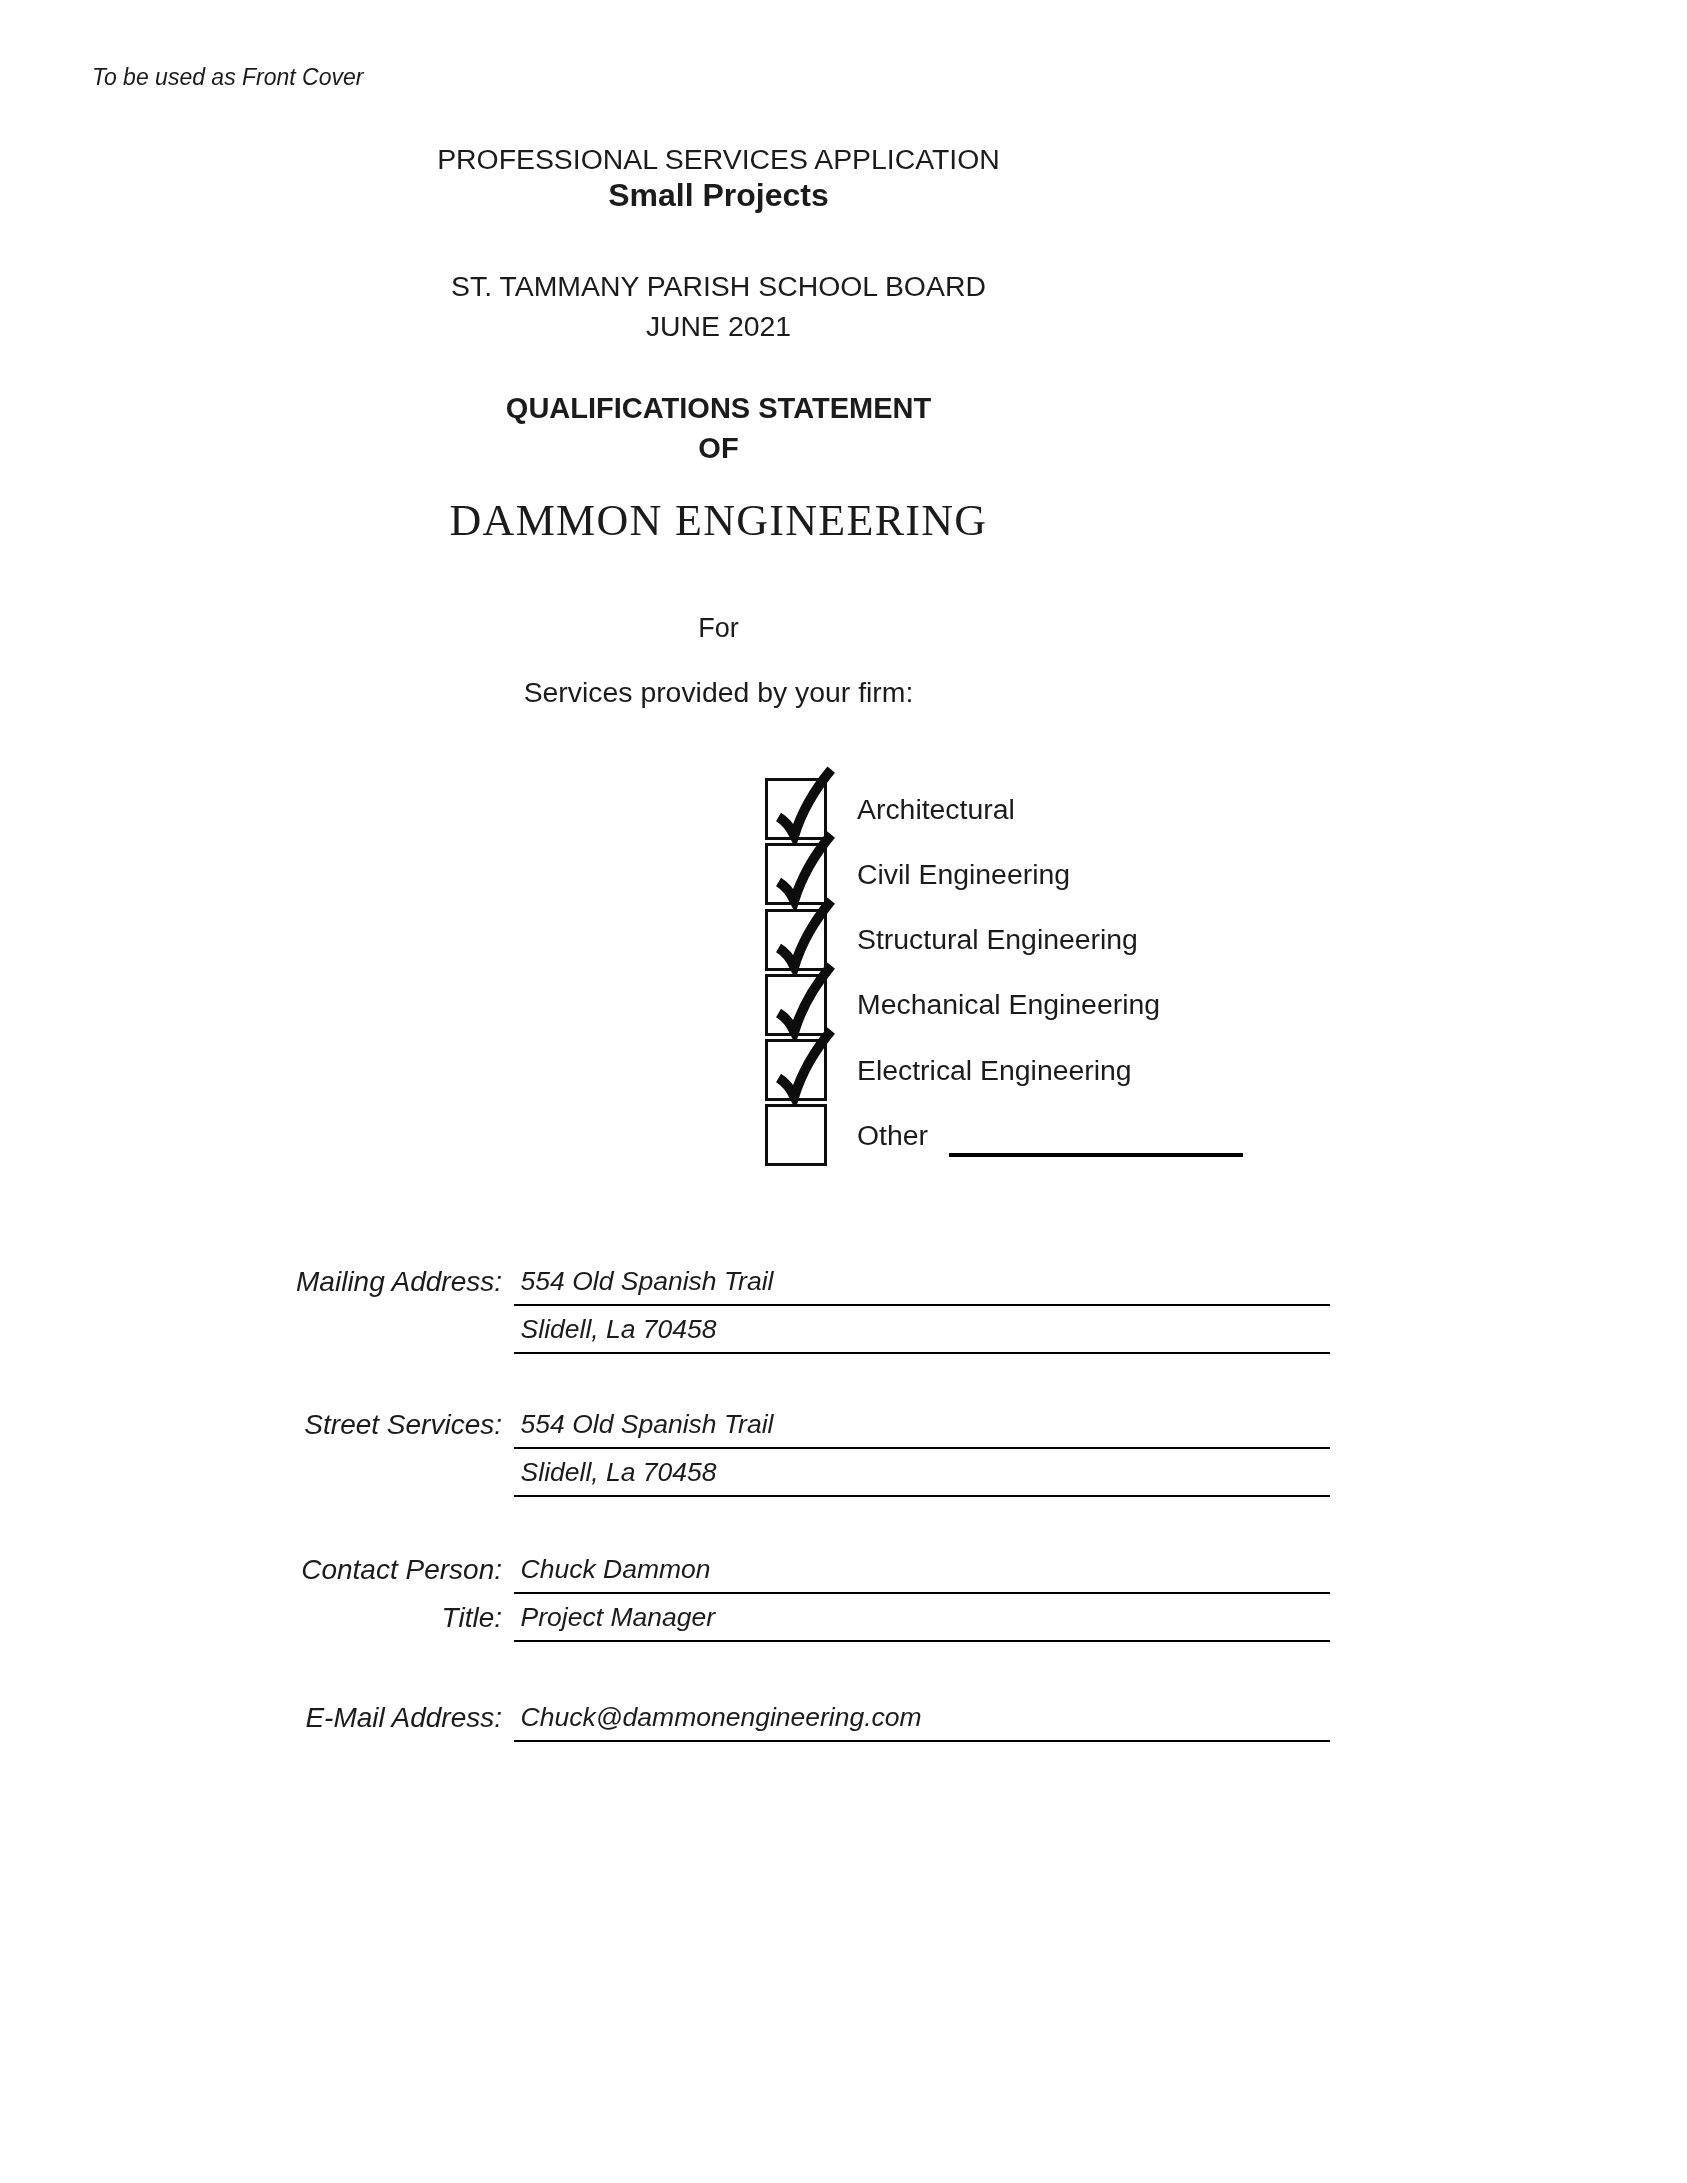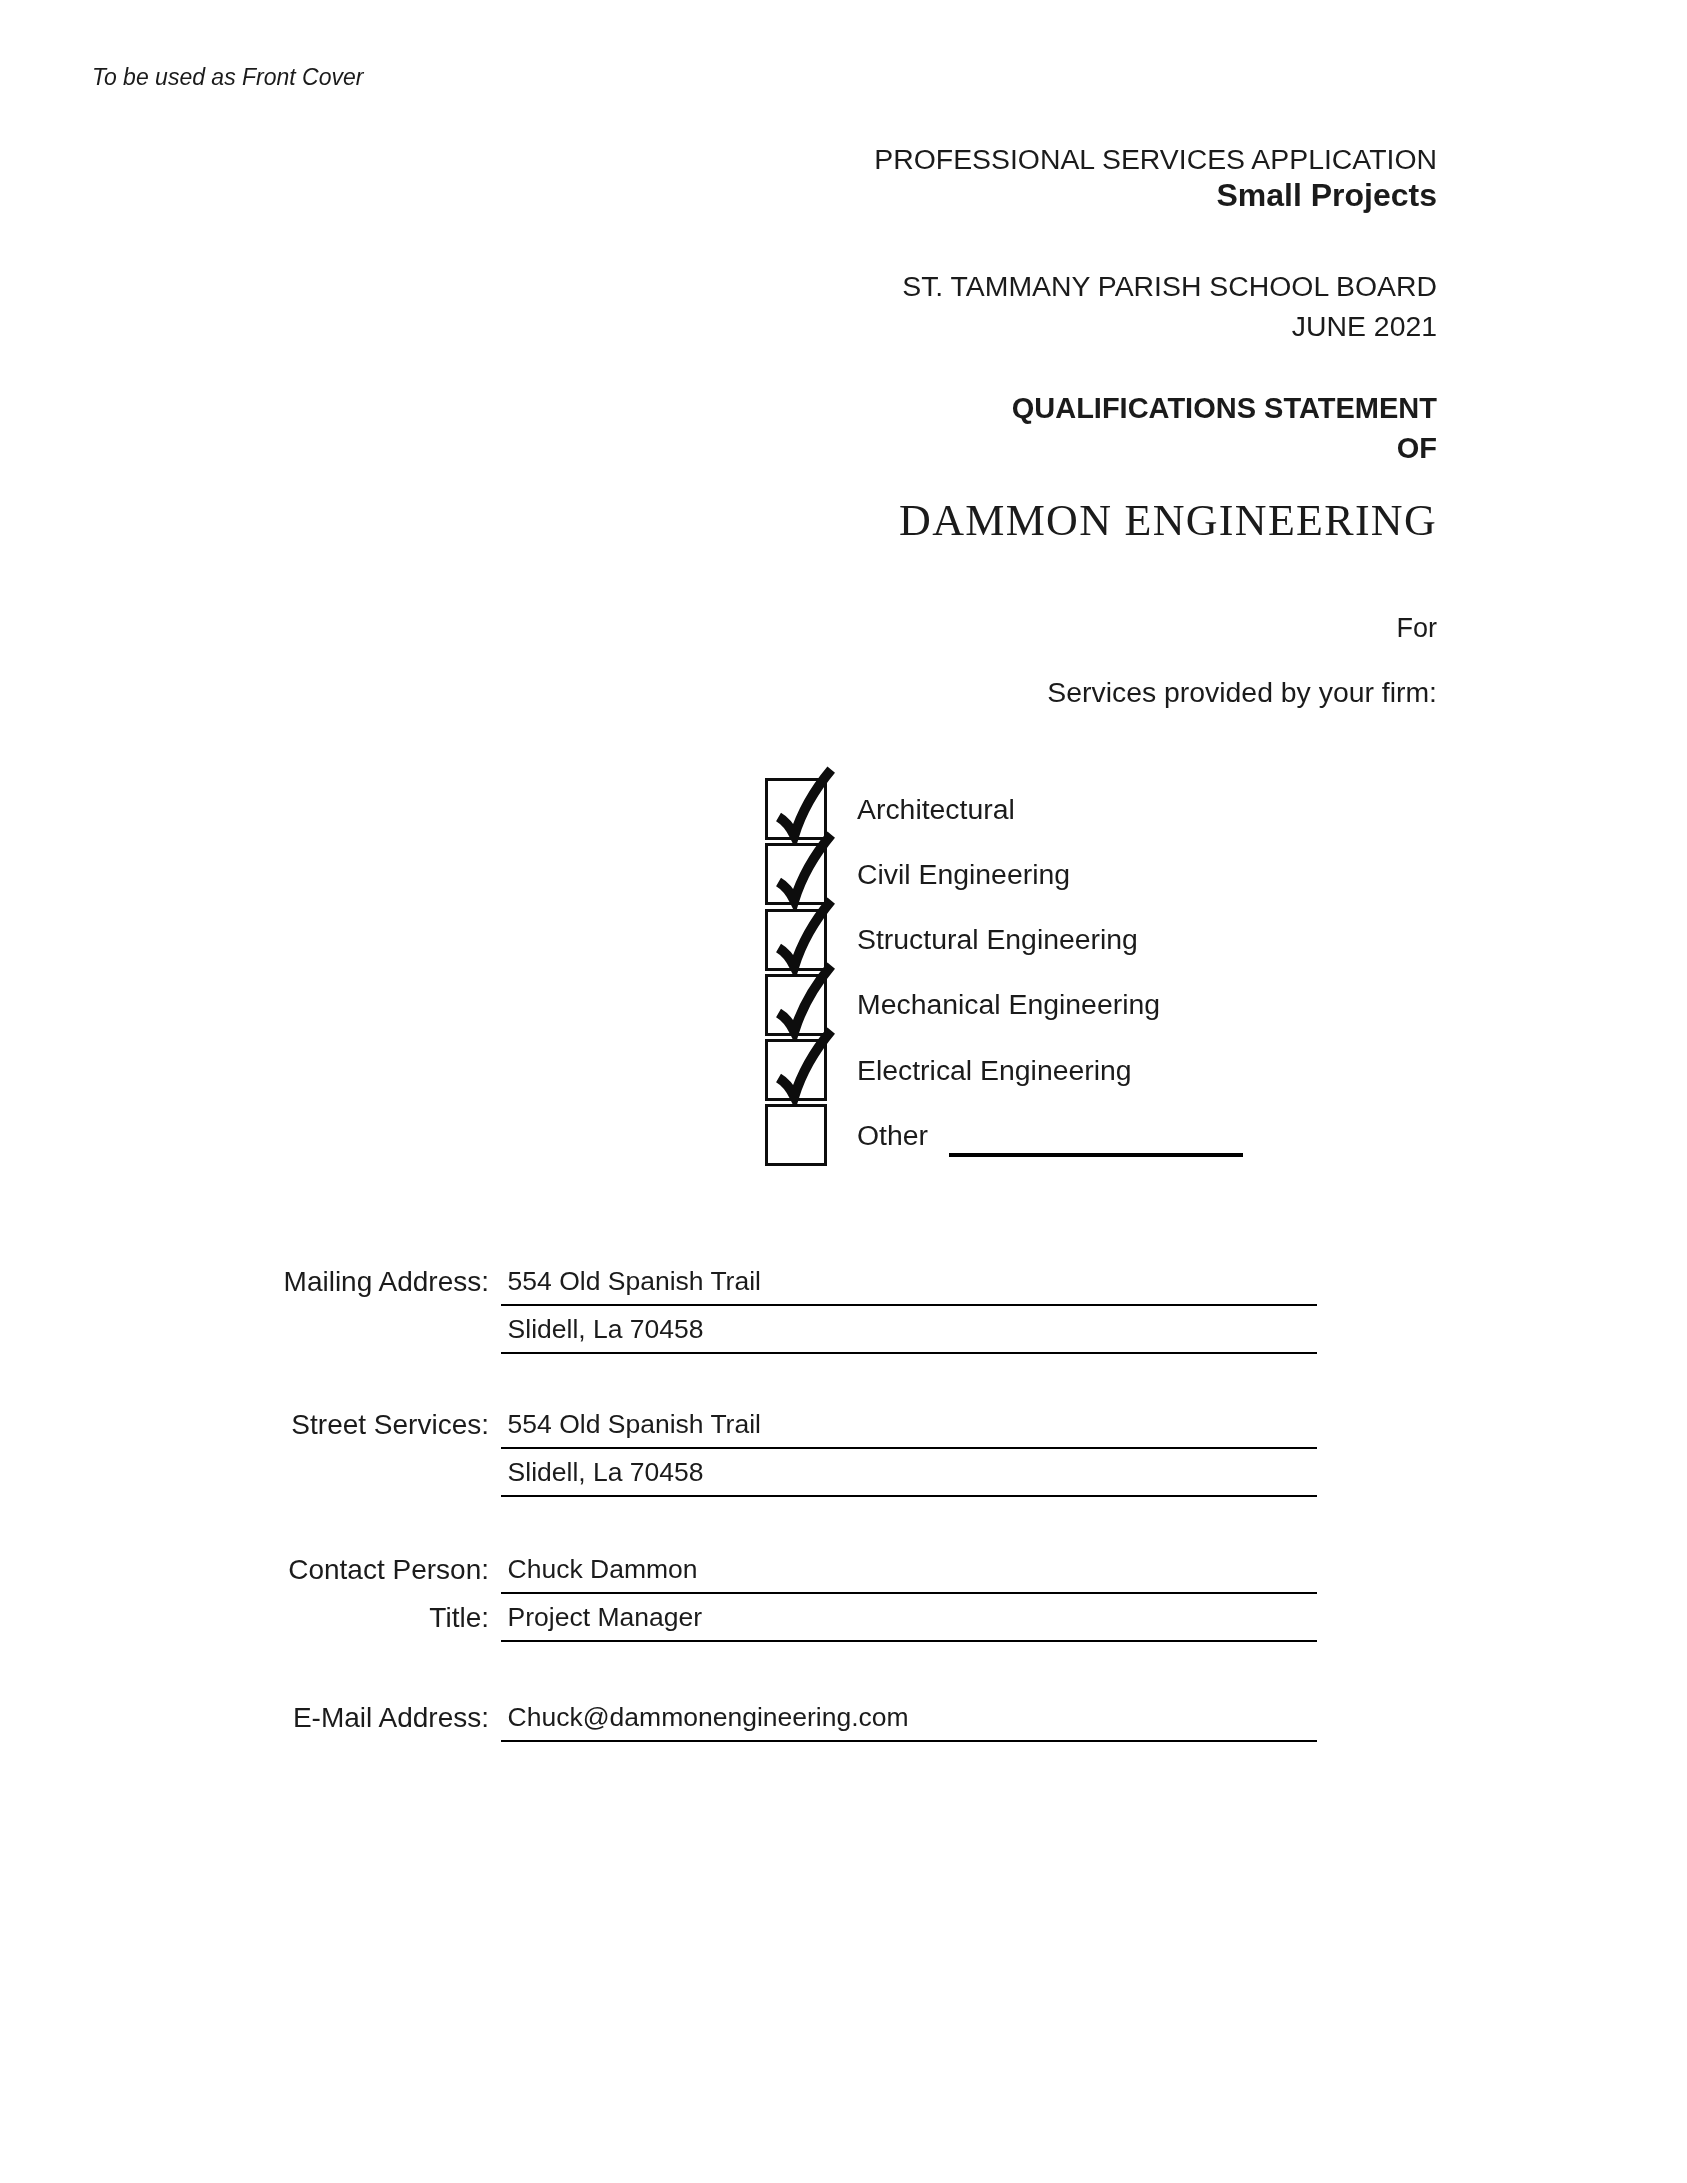--- a/index.html
+++ b/index.html
@@ -5,21 +5,21 @@
   html,body{margin:0;padding:0;background:#888;}
   .page{
     position:relative;
     width:1687px;height:2183px;
     background:#ffffff;
     font-family:"Liberation Sans", sans-serif;
     color:#1b1b1b;
     overflow:hidden;
   }
   .abs{position:absolute;}
-  .centerline{left:0;width:1437px;text-align:right;line-height:1.15;}
+  .centerline{left:0;width:1437px;text-align:center;line-height:1.15;}
 
   .note{top:64px;left:92px;font-style:italic;font-size:23px;}
   .title1{top:143px;font-size:28.4px;}
   .title2{top:177px;font-size:32px;font-weight:bold;}
   .org{top:270px;font-size:28.4px;}
   .date{top:310px;font-size:28.4px;}
   .qual1{top:392px;font-size:29px;font-weight:bold;}
   .qual2{top:432px;font-size:29px;font-weight:bold;}
   .firm{top:496px;font-family:"Liberation Serif", serif;font-size:44px;letter-spacing:1.3px;}
   .forlbl{top:613px;font-size:27px;}
@@ -32,21 +32,21 @@
     width:56px;height:56px;border:3.3px solid #0d0d0d;background:#fff;
   }
   .checkmark{position:absolute;left:0px;top:-21px;width:79px;height:93px;overflow:visible;}
   .service-label{margin-left:30px;font-size:28.4px;white-space:nowrap;}
   .other-line{
     display:inline-block;width:294px;height:0;
     border-bottom:4px solid #000;margin-left:21px;
     transform:translateY(20px);
   }
 
-  .field-group{position:absolute;left:119px;width:1198px;}
+  .field-group{position:absolute;left:132px;width:1198px;font-style:italic;}
   .fg-mailing{top:1258px;}
   .fg-street{top:1401px;}
   .fg-contact{top:1546px;}
   .fg-phone{top:1694px;}
   .field-row{display:flex;align-items:flex-end;height:48px;}
   .field-label{
     flex:0 0 370px;text-align:right;font-size:28px;
     padding-bottom:8px;white-space:nowrap;
   }
   .field-value{

